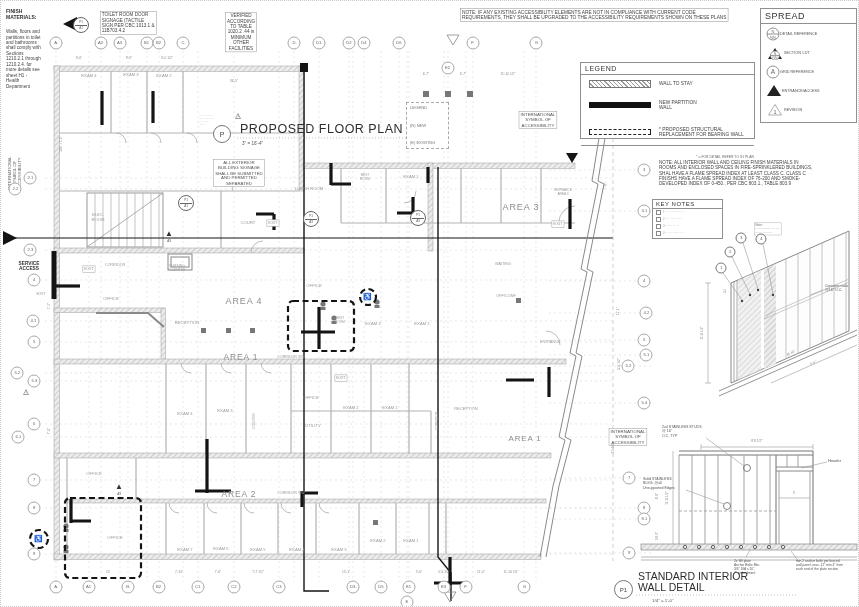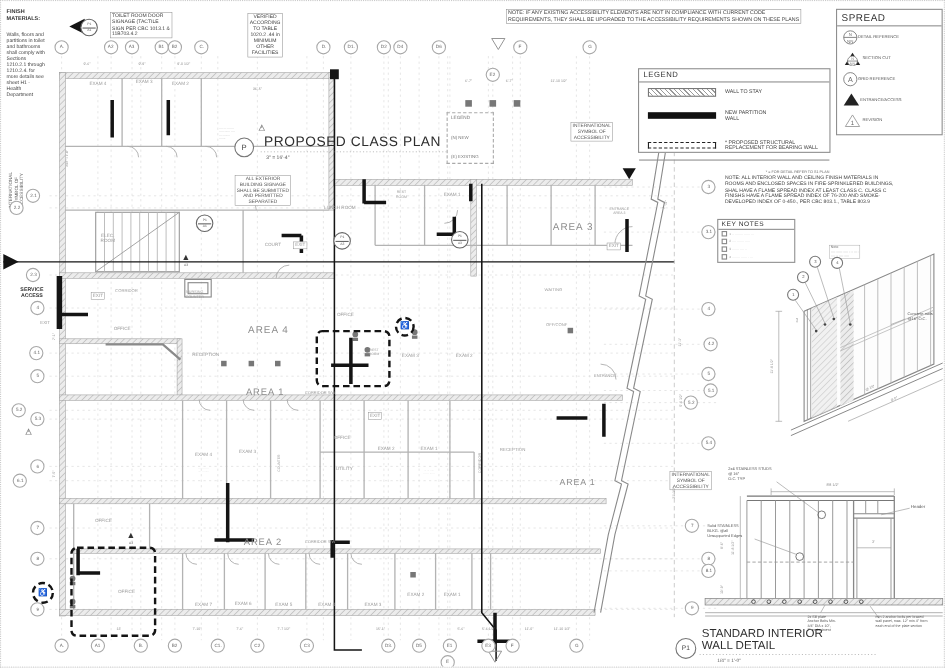--- a/index.html
+++ b/index.html
@@ -868,21 +868,21 @@
       <div class="tri solid" style="left: 168px; top: 233px;">
         <span class="g" style="font-size:8px;">▲</span>
         <span class="n" style="top:120%;color:#555;">A3</span>
       </div>
     </div>
 
   <div class="tbub" style="left:212px;top:124px;width:16px;height:16px;font-size:7px;">
       <span>P</span>
     </div>
   <div class="lbl" style="left:239px;top:128px;z-index:3;">
-    <span class="left" style="transform-origin:left center;transform:translate(0,-50%);font-size:12.5px;color:#2e2e2e;letter-spacing:.5px;white-space:pre;">PROPOSED CLASS PLAN</span>
+    <span class="left" style="transform-origin:left center;transform:translate(0,-50%);font-size:12.5px;color:#2e2e2e;letter-spacing:.5px;white-space:pre;">PROPOSED FLOOR PLAN</span>
   </div>
   <div class="lbl" style="left:241px;top:143px;z-index:3;">
     <span class="left" style="transform-origin:left center;transform:translate(0,-50%) scale(.46);font-size:10px;color:#555;white-space:pre;">3" = 16'-4"</span>
   </div>
 
   <div class="tbub" style="left:613px;top:579px;width:17px;height:17px;font-size:6px;">
       <span>P1</span>
     </div>
   <div class="lbl" style="left:637px;top:581px;z-index:3;">
     <span class="left" style="transform-origin:left center;transform:translate(0,-50%);font-size:10.5px;line-height:1.08;color:#2e2e2e;white-space:pre;">STANDARD INTERIOR

